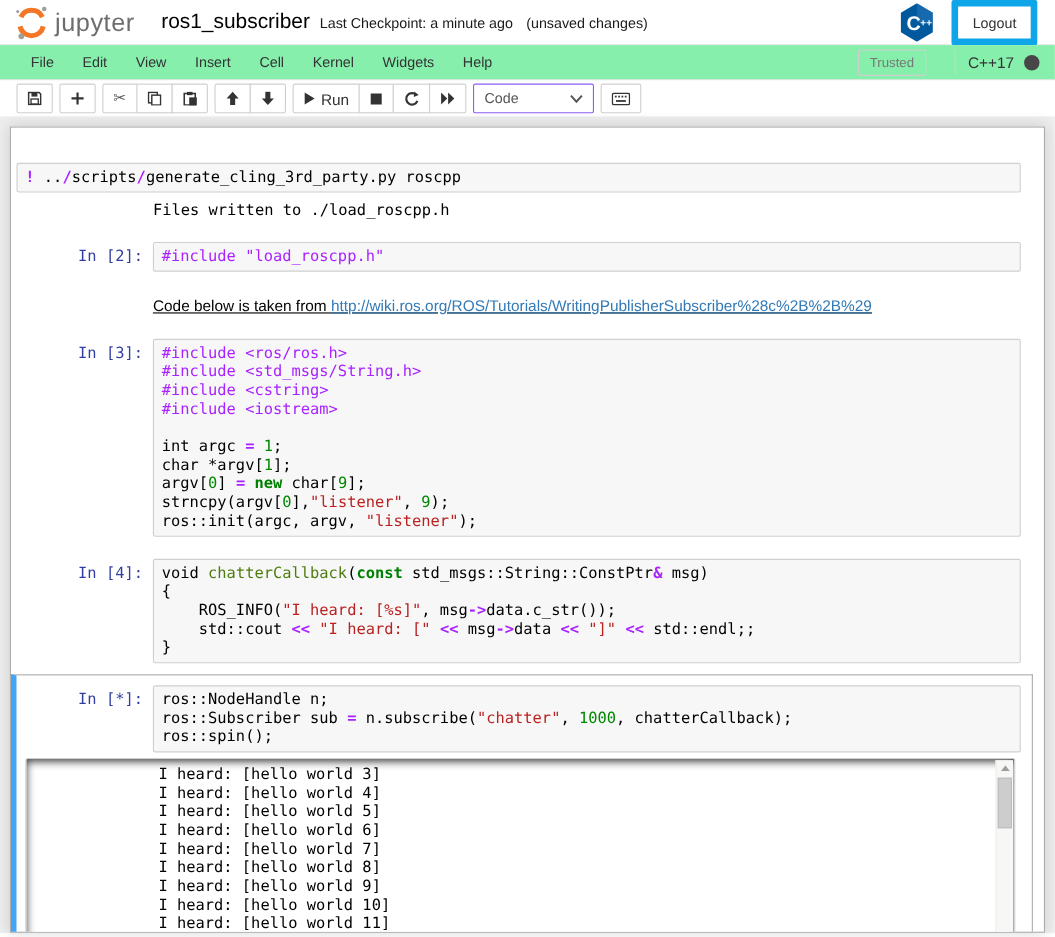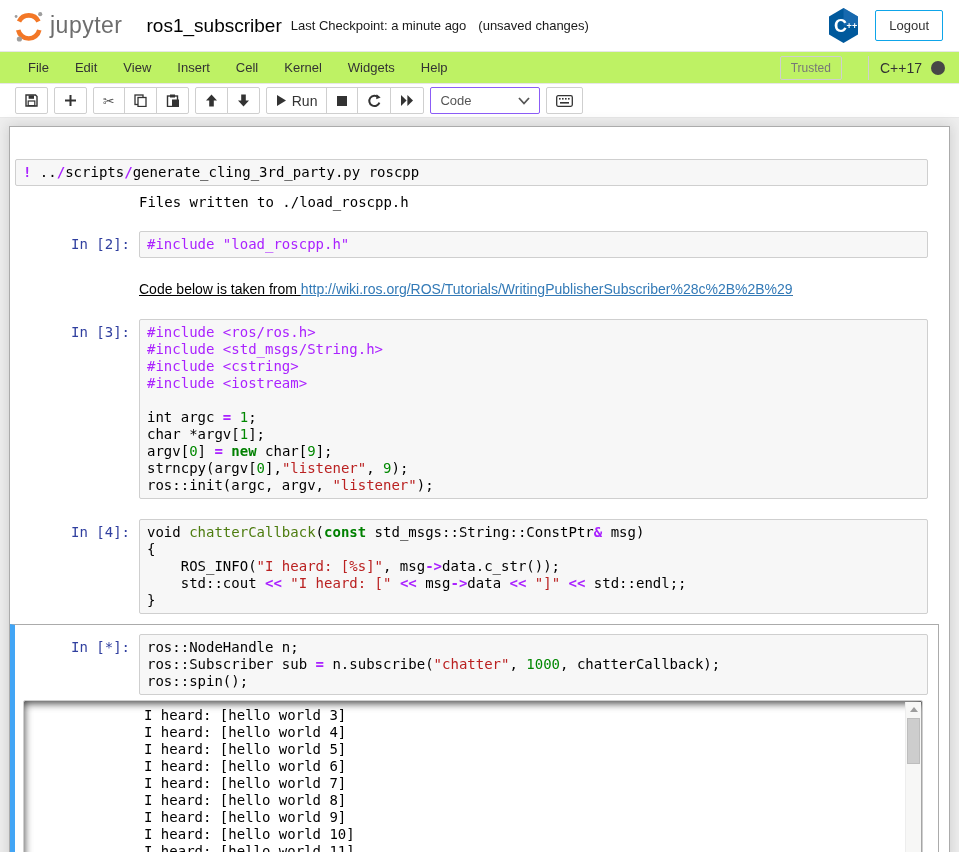--- a/index.html
+++ b/index.html
@@ -4,36 +4,36 @@
 <style>
   * { box-sizing: border-box; }
   html,body { margin:0; padding:0; }
   body {
     width:959px; height:852px; overflow:hidden;
     font-family:"Liberation Sans", sans-serif;
     background:#fff; color:#000;
   }
   
   #header {
-    height:52px; display:flex; align-items:center;
+    height:41px; display:flex; align-items:center;
     padding:0 16px 0 10px; background:#fff; border-bottom:1px solid #e7e7e7;
   }
   .logo { display:flex; align-items:center; cursor:pointer; }
   .logo-word { font-size:23px; color:#6d6d6d; margin-left:4px; letter-spacing:.5px; }
   .nb-title { font-size:19px; color:#000; margin-left:24px; }
   .checkpoint { font-size:13px; color:#1a1a1a; margin-left:9px; }
   .unsaved { font-size:13px; color:#1a1a1a; margin-left:12px; }
   .header-right { margin-left:auto; display:flex; align-items:center; }
   .logout-btn {
     margin-left:16px; padding:7px 13px; font-size:13px; color:#333;
-    background:#fff; border:1px solid #0ea5e9; border-radius:2px; cursor:pointer;
+    background:#fff; border:6px solid #0ea5e9; border-radius:2px; cursor:pointer;
   }
   
   #menubar {
-    height:32px; background:#bef264; border-bottom:1px solid #e7e7e7;
+    height:32px; background:#86efac; border-bottom:1px solid #e7e7e7;
     display:flex; align-items:center; padding:0 14px 0 15px;
   }
   .menu-item { font-size:13px; color:#333; padding:8px 13px; cursor:pointer; }
   .menubar-right { margin-left:auto; display:flex; align-items:center; }
   .trusted-badge {
     font-size:12px; color:#777; border:1px solid #cfcfcf; border-radius:2px;
     padding:4px 10px; background:transparent; margin-right:26px;
   }
   .kernel-divider { width:1px; height:24px; background:#cfcfcf; margin-right:11px; }
   .kernel-name { font-size:14px; color:#333; margin-right:9px; }

